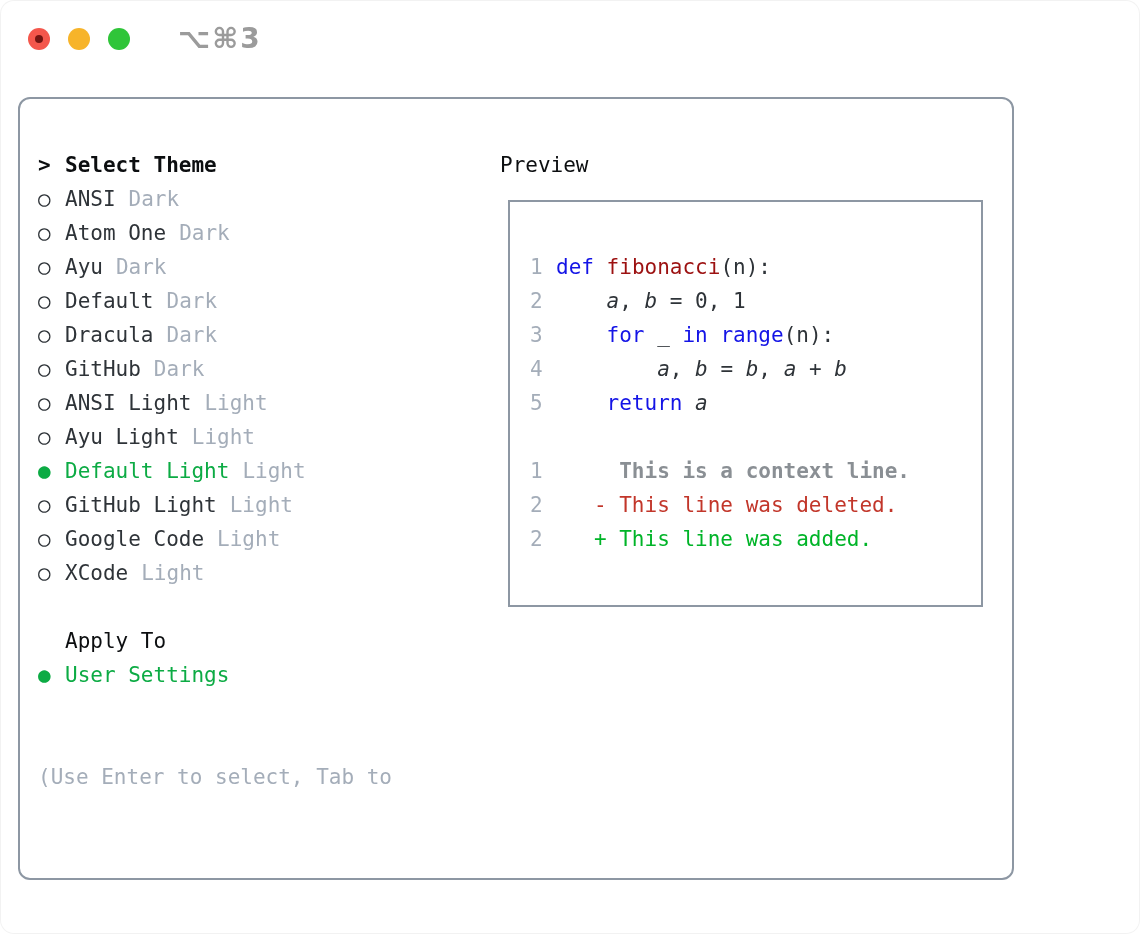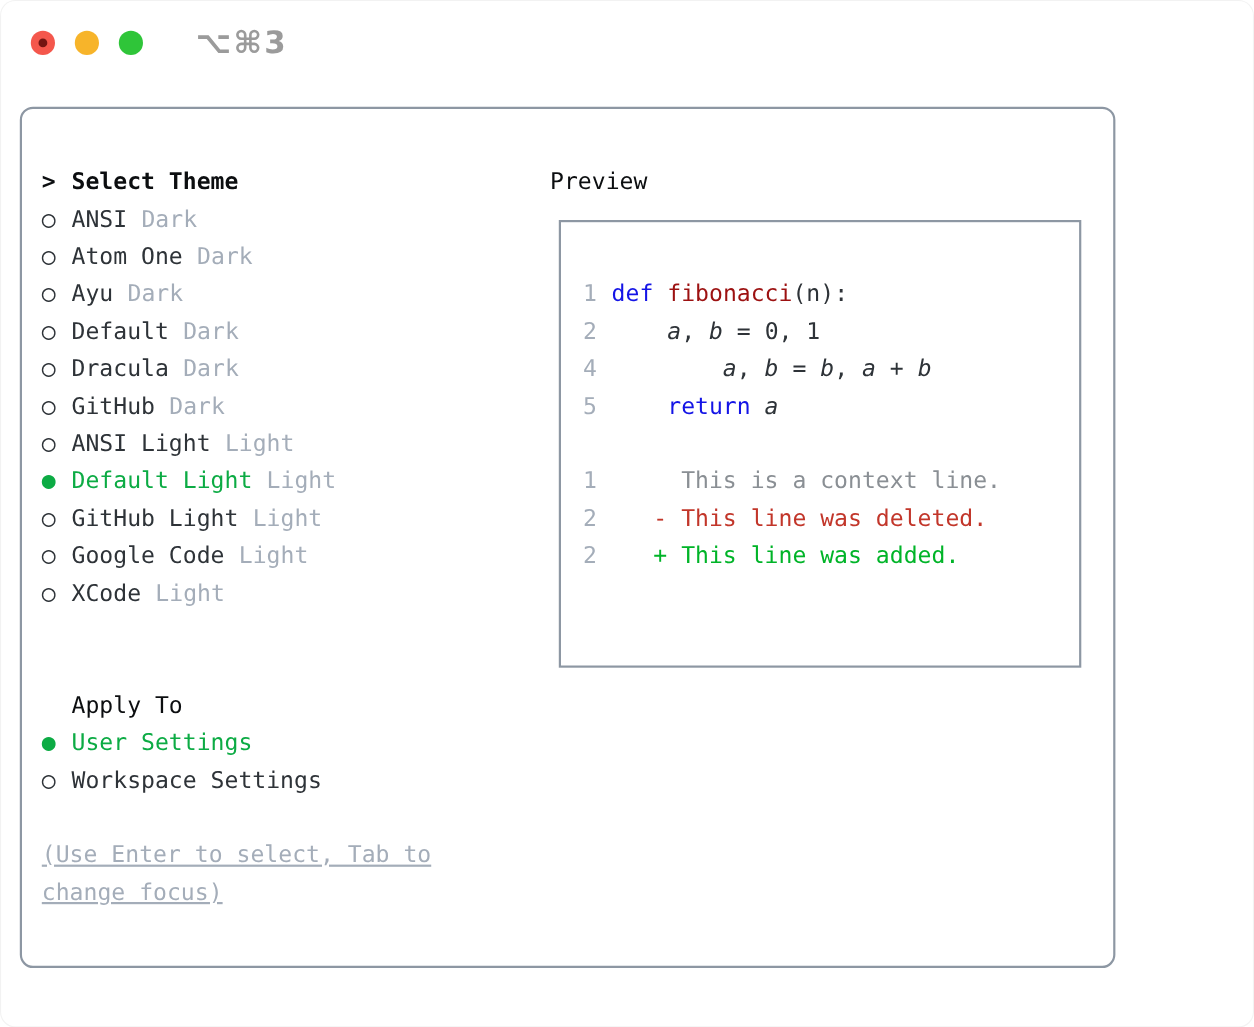--- a/index.html
+++ b/index.html
@@ -30,36 +30,36 @@
   .row{height:34px;white-space:pre;color:var(--text_dark);}
   .marker{display:inline-block;width:27px;color:var(--text_dark);}
   .list{position:absolute;left:18px;top:49px;}
   .hdr-row{font-weight:bold;color:var(--heading_black);}
   .hdr-row .marker{font-weight:bold;color:var(--heading_black);}
   .variant{color:var(--muted_gray);margin-left:13px;margin-top:47px;}
   .row.selected .marker,.row.selected .opt-name{color:var(--accent_green);}
   .apply{position:absolute;left:18px;top:525px;}
   .apply-label{color:var(--heading_black);}
   .hint{position:absolute;left:18px;top:661px;color:var(--muted_gray);}
-  .hint .row{color:var(--muted_gray);text-decoration:underline;}
+  .hint .row{color:var(--muted_gray);}
   
   .preview-title{position:absolute;left:480px;top:49px;height:34px;font-weight:normal;color:var(--heading_black);white-space:pre;}
   .preview-box{
     position:absolute;left:488px;top:101px;width:471px;height:403px;
     border:2px solid var(--border_gray);background:#fff;
   }
   .code{position:absolute;left:20px;top:48px;right:0;}
   .line{height:34px;white-space:pre;}
   .ln{display:inline-block;width:26px;color:var(--muted_gray);}
   .src{white-space:pre;color:var(--text_dark);text-align:right;}
   .tok-kw{color:var(--keyword_blue);}
   .tok-fn{color:var(--function_red);}
   .tok-var{font-style:italic;color:var(--text_dark);}
   .tok-pl{color:var(--text_dark);}
-  .diff-context{color:var(--context_gray);}
+  .diff-context{color:var(--context_gray);font-weight:bold;}
   .diff-deleted{color:var(--diff_deleted_red);}
   .diff-added{color:var(--diff_added_green);}
 </style>
 </head>
 <body>
 
 <div class="window">
 
   <div class="titlebar">
     <div class="lights">
@@ -74,43 +74,43 @@
 
     <div class="list">
       <div class="row hdr-row"><span class="marker">&gt;</span><span>Select Theme</span></div>
     <div class="row opt"><span class="marker">○</span><span class="opt-name">ANSI</span><span class="variant">Dark</span></div>
         <div class="row opt"><span class="marker">○</span><span class="opt-name">Atom One</span><span class="variant">Dark</span></div>
         <div class="row opt"><span class="marker">○</span><span class="opt-name">Ayu</span><span class="variant">Dark</span></div>
         <div class="row opt"><span class="marker">○</span><span class="opt-name">Default</span><span class="variant">Dark</span></div>
         <div class="row opt"><span class="marker">○</span><span class="opt-name">Dracula</span><span class="variant">Dark</span></div>
         <div class="row opt"><span class="marker">○</span><span class="opt-name">GitHub</span><span class="variant">Dark</span></div>
         <div class="row opt"><span class="marker">○</span><span class="opt-name">ANSI Light</span><span class="variant">Light</span></div>
+        <div class="row opt"><span class="marker">○</span><span class="opt-name">Ayu Light</span><span class="variant">Light</span></div>
         <div class="row opt selected"><span class="marker">●</span><span class="opt-name">Default Light</span><span class="variant">Light</span></div>
         <div class="row opt"><span class="marker">○</span><span class="opt-name">GitHub Light</span><span class="variant">Light</span></div>
         <div class="row opt"><span class="marker">○</span><span class="opt-name">Google Code</span><span class="variant">Light</span></div>
         <div class="row opt"><span class="marker">○</span><span class="opt-name">XCode</span><span class="variant">Light</span></div>
       </div>
 
     <div class="apply">
       <div class="row"><span class="marker"></span><span class="apply-label">Apply To</span></div>
     <div class="row opt selected"><span class="marker">●</span><span class="opt-name">User Settings</span></div>
-        <div class="row opt"><span class="marker">○</span><span class="opt-name">Workspace Settings</span></div>
       </div>
 
     <div class="hint">
         <div class="row">(Use Enter to select, Tab to</div>
-        <div class="row">change focus)</div>
       </div>
 
     <div class="preview-title">Preview</div>
 
     <div class="preview-box">
       <div class="code">
           <div class="line"><span class="ln">1</span><span class="src"><span class="tok-kw">def</span><span class="tok-pl"> </span><span class="tok-fn">fibonacci</span><span class="tok-pl">(n):</span></span></div>
           <div class="line"><span class="ln">2</span><span class="src"><span class="tok-pl">    </span><span class="tok-var">a</span><span class="tok-pl">, </span><span class="tok-var">b</span><span class="tok-pl"> = 0, 1</span></span></div>
+          <div class="line"><span class="ln">3</span><span class="src"><span class="tok-pl">    </span><span class="tok-kw">for</span><span class="tok-pl"> _ </span><span class="tok-kw">in</span><span class="tok-pl"> </span><span class="tok-kw">range</span><span class="tok-pl">(n):</span></span></div>
           <div class="line"><span class="ln">4</span><span class="src"><span class="tok-pl">        </span><span class="tok-var">a</span><span class="tok-pl">, </span><span class="tok-var">b</span><span class="tok-pl"> = </span><span class="tok-var">b</span><span class="tok-pl">, </span><span class="tok-var">a</span><span class="tok-pl"> + </span><span class="tok-var">b</span></span></div>
           <div class="line"><span class="ln">5</span><span class="src"><span class="tok-pl">    </span><span class="tok-kw">return</span><span class="tok-pl"> </span><span class="tok-var">a</span></span></div>
           <div class="line"><span class="ln"></span><span class="src"></span></div>
           <div class="line"><span class="ln">1</span><span class="src diff-context">     This is a context line.</span></div>
           <div class="line"><span class="ln">2</span><span class="src diff-deleted">   - This line was deleted.</span></div>
           <div class="line"><span class="ln">2</span><span class="src diff-added">   + This line was added.</span></div>
         </div>
     </div>
 
   </div>

